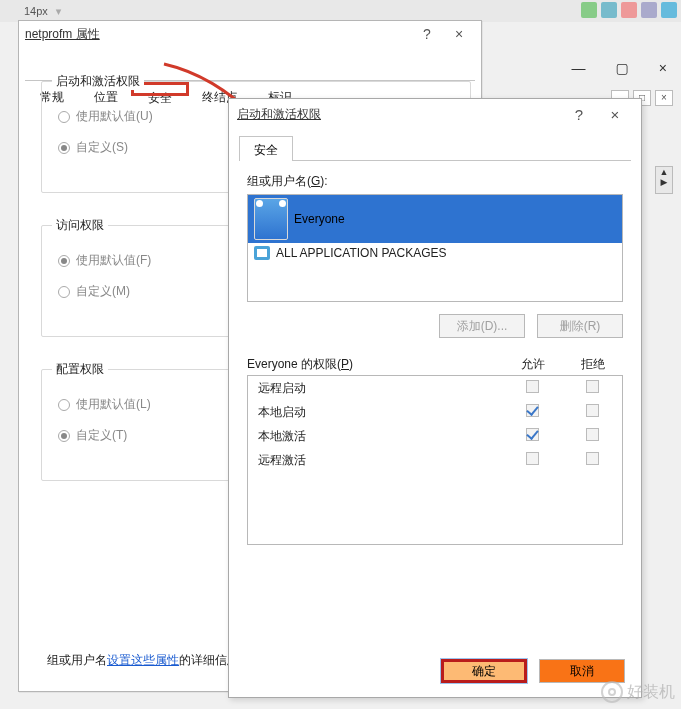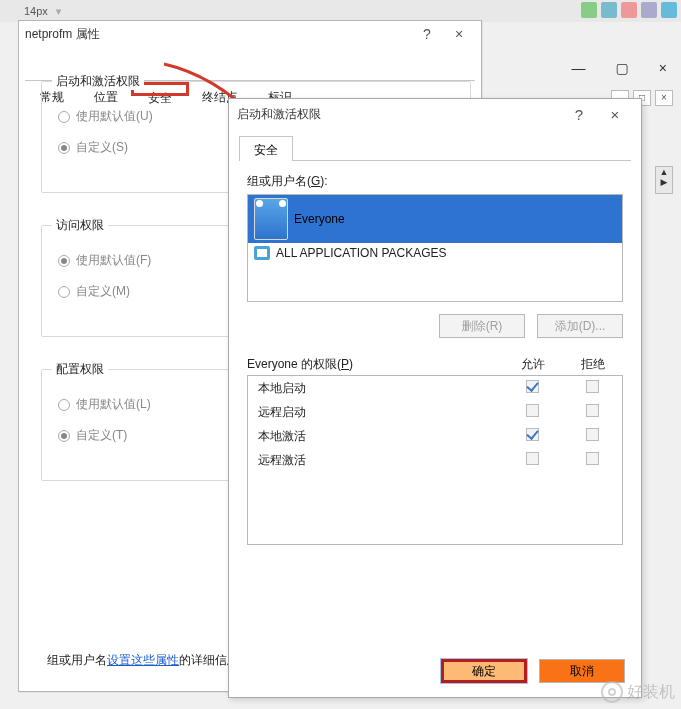--- a/index.html
+++ b/index.html
@@ -14,21 +14,21 @@
   .bg-far-win span{ padding:2px 6px; }
   .bg-doc-ctrl { position:absolute; top:90px; right:8px; display:flex; gap:4px; }
   .bg-doc-ctrl span{ width:18px; height:16px; border:1px solid #bbb; background:#fff; font-size:10px; text-align:center; line-height:14px; color:#555;}
   .scroll-hint { position:absolute; right:8px; top:166px; width:18px; height:28px; background:#e8e8e8; border:1px solid #bbb;}
   .scroll-hint::before{content:"▲"; display:block; font-size:9px; text-align:center; color:#333;}
   .scroll-hint::after{content:"▶"; display:block; font-size:9px; text-align:center; color:#333;}
 
   
   .dlg1 { position:absolute; left:18px; top:20px; width:464px; height:672px; background:#fff; border:1px solid #b5b5b5; box-shadow:1px 1px 0 rgba(0,0,0,.05); }
   .titlebar { height:26px; background:#fff; display:flex; align-items:center; padding:0 6px; font-size:12px; color:#333; border-bottom:0; }
-  .titlebar .title{ flex:1; }
+  .titlebar .title{ flex:1;text-decoration:underline; }
   .titlebar .tbtn{ width:32px; text-align:center; font-size:14px; color:#555; }
 
   .tabs1 { position:relative; margin:8px 6px 0 6px; border-bottom:1px solid #c5c5c5; height:26px; display:flex; font-size:12px; }
   .tabs1 .tab { padding:5px 14px 4px; border:1px solid transparent; border-bottom:none; color:#222;margin-top:28px; }
   .tabs1 .tab.sel { border-color:#c5c5c5; background:#fff; position:relative; top:1px;}
   .tabs1 .tab.mark { outline:3px solid #d13a2a; outline-offset:-1px; }
 
   .d1-body { position:absolute; inset:60px 10px 60px 22px; }
   .group { border:1px solid #d9d9d9; border-radius:2px; padding:18px 16px 22px; font-size:12px; color:#666; position:relative; }
   .group + .group { margin-top:32px; }
@@ -196,40 +196,40 @@
       <div class="li-row sel">
         <span class="li-icon group"></span>
         <span>Everyone</span>
       </div>
       <div class="li-row">
         <span class="li-icon pkg"></span>
         <span>ALL APPLICATION PACKAGES</span>
       </div>
     </div>
     <div class="btn-row">
+      <button class="btn" disabled="">添加(D)...</button>
       <button class="btn" disabled="">删除(R)</button>
-      <button class="btn" disabled="">添加(D)...</button>
     </div>
 
     <div class="perm-header">
       <span class="col-name">
         <span>Everyone 的权限(</span><span class="u-underline">P</span><span>)</span>
       </span>
       <span class="col">允许</span>
       <span class="col">拒绝</span>
     </div>
     <div class="perm-box">
       <div class="perm-row">
+        <span class="col-name">远程启动</span>
+        <span class="col"><span class="chk disabled"></span></span>
+        <span class="col"><span class="chk disabled"></span></span>
+      </div>
+      <div class="perm-row">
         <span class="col-name">本地启动</span>
         <span class="col"><span class="chk on disabled"></span></span>
-        <span class="col"><span class="chk disabled"></span></span>
-      </div>
-      <div class="perm-row">
-        <span class="col-name">远程启动</span>
-        <span class="col"><span class="chk disabled"></span></span>
         <span class="col"><span class="chk disabled"></span></span>
       </div>
       <div class="perm-row">
         <span class="col-name">本地激活</span>
         <span class="col"><span class="chk on disabled"></span></span>
         <span class="col"><span class="chk disabled"></span></span>
       </div>
       <div class="perm-row">
         <span class="col-name">远程激活</span>
         <span class="col"><span class="chk disabled"></span></span>

